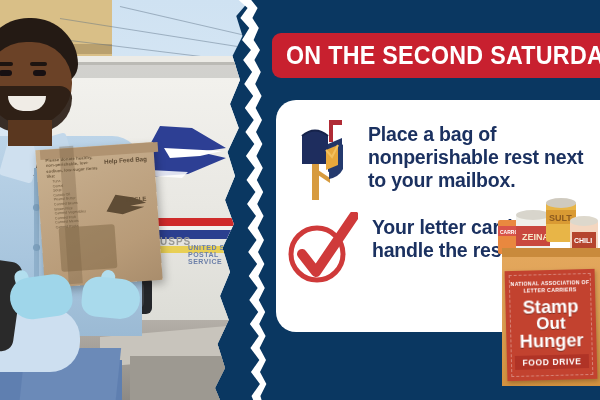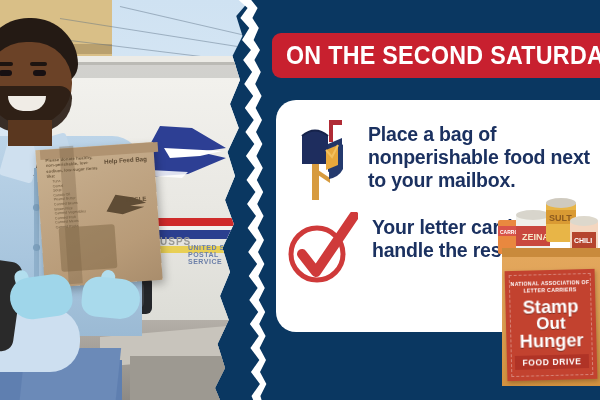--- a/index.html
+++ b/index.html
@@ -301,21 +301,21 @@
             <rect x="10" y="40" width="26" height="10" fill="#1e2d5e"></rect>
             <path d="M36 22 q-13 -11 -26 0" fill="none" stroke="#16224a" stroke-width="2"></path>
             <rect x="37" y="6" width="4" height="22" fill="#b02b35"></rect>
             <rect x="37" y="6" width="13" height="5" fill="#b02b35"></rect>
             <path d="M36 30 l14 -6 l0 28 l-14 6 Z" fill="#223566"></path>
             <path d="M37 34 q12 -6 14 -3 l0 24 q-4 8 -14 10 Z" fill="#243a6e"></path>
             <path d="M34 36 l12 -5 l0 20 l-12 5 Z" fill="#e8a83c"></path>
             <path d="M34 36 l6 7 l6 -12" fill="none" stroke="#f2c05e" stroke-width="2"></path>
           </svg>
         </div>
-        <div class="msg msg1">Place a bag of nonperishable food next to your mailbox.</div>
+        <div class="msg msg1">Place a bag of nonperishable rest next to your mailbox.</div>
       </div>
 
       <div class="row row2">
         <div class="icon-box">
           <svg width="74" height="78" viewBox="0 0 74 78">
             <circle cx="33" cy="42" r="26" fill="none" stroke="#cf3a3a" stroke-width="5"></circle>
             <path d="M18 42 L32 60 L70 4" fill="none" stroke="#cf3a3a" stroke-width="10" stroke-linecap="round" stroke-linejoin="round"></path>
           </svg>
         </div>
         <div class="msg msg2">Your letter carrier will handle the rest!</div>

